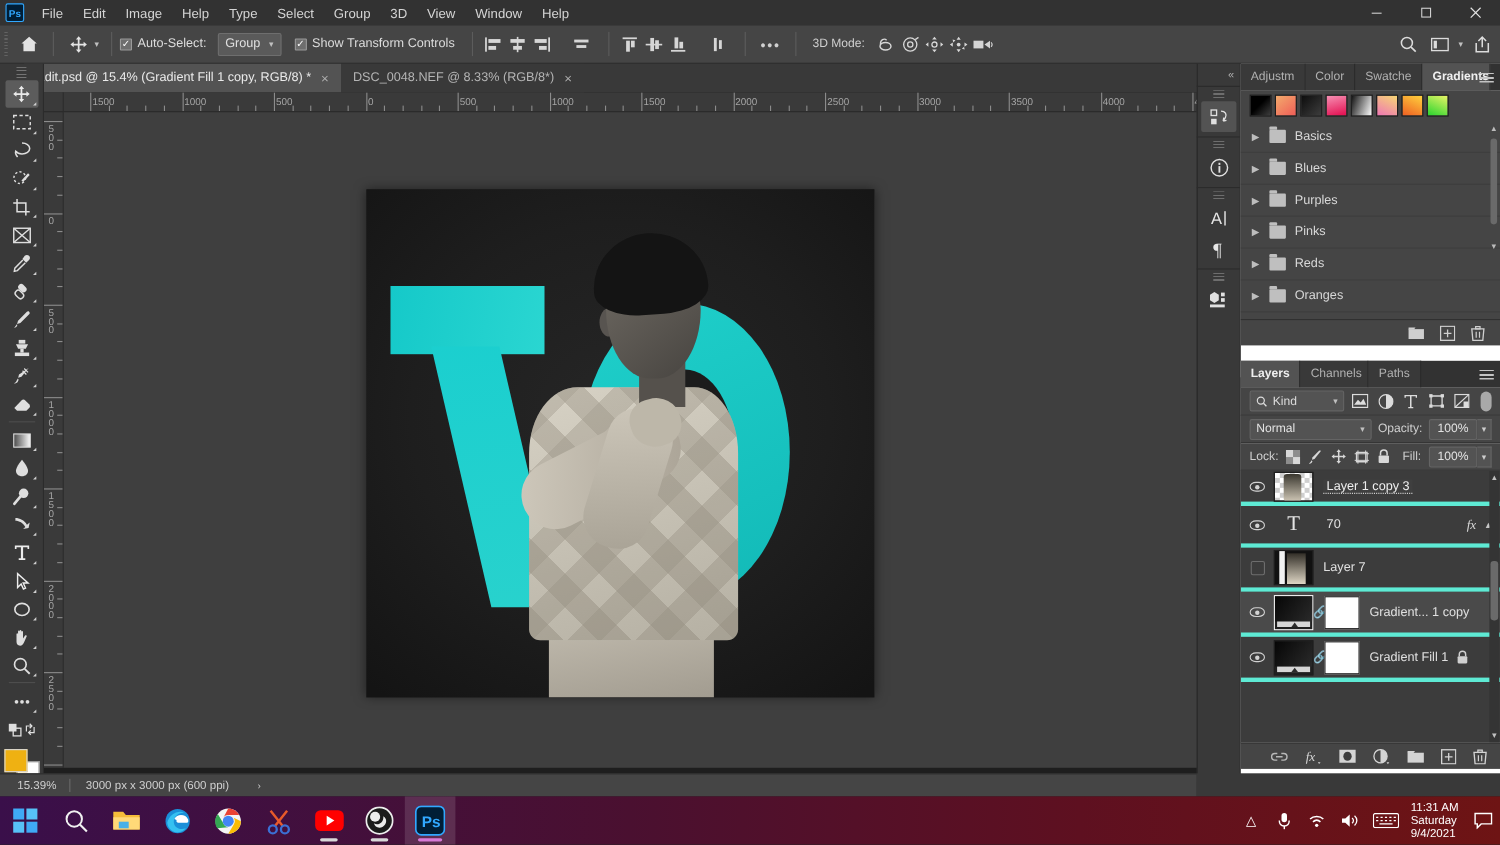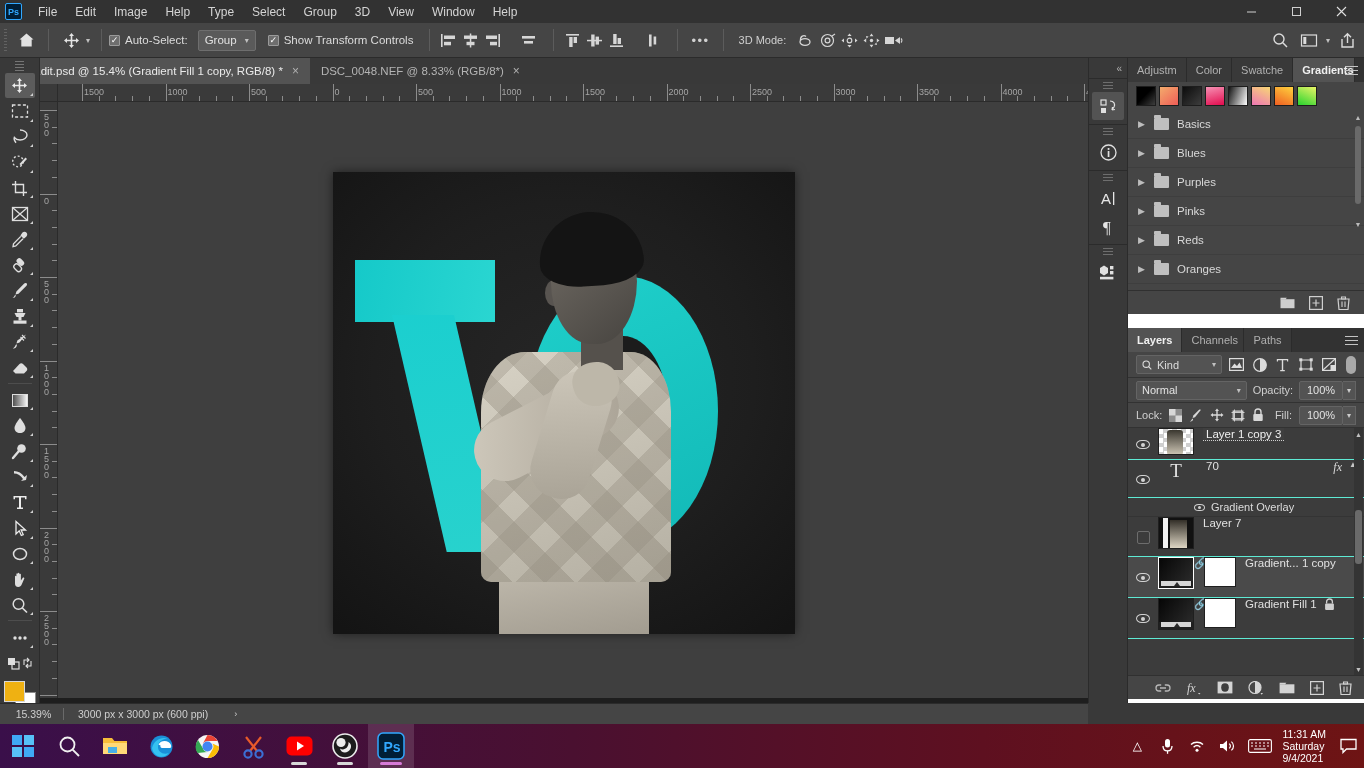--- a/index.html
+++ b/index.html
@@ -210,22 +210,22 @@
     display:flex;align-items:center;justify-content:space-between;padding:0 5px;font-size:11px;color:#e2e2e2;}
   .numfield { height:19px;width:44px;background:#535353;border:1px solid #646464;border-radius:2px;
     display:flex;align-items:center;justify-content:center;font-size:11px;color:#e2e2e2;}
   .mini-chev { width:13px;height:19px;background:#535353;border:1px solid #646464;border-left:none;
     display:flex;align-items:center;justify-content:center;font-size:8px;color:#ccc;}
   .lp-lock { height:25px; background:#454545; display:flex; align-items:center; gap:7px; padding:0 8px;
     border-bottom:1px solid #323232;}
   .lbl { font-size:11px; color:#cfcfcf; }
 
   .layers-list { position:relative; background:#3c3c3c; overflow:hidden; }
-  .lrow { position:relative; height:41px; display:flex; align-items:flex-start;
-    border-bottom:1px solid #5eead4; background:#3c3c3c; }
+  .lrow { position:relative; height:41px; display:flex; align-items:center;
+    border-bottom:4px solid #5eead4; background:#3c3c3c; }
   .lrow.sel { background:#4a4a4a; }
   .eye { width:30px; height:41px; display:flex; align-items:center; justify-content:center; }
   .eyeshape { width:14px;height:9px;border:1.4px solid #d2d2d2;border-radius:50%/60%;position:relative;}
   .eyeshape:after{content:"";position:absolute;left:4.3px;top:2px;width:4px;height:4px;border-radius:50%;background:#d2d2d2;}
   .thumb-box { width:36px;height:32px;border:1px solid #1f1f1f;background:#202020;position:relative;overflow:hidden;}
   .lname { font-size:11.5px; color:#e0e0e0; margin-left:9px; }
   .lname.editing { color:#efefef; border-bottom:1px dotted #cfcfcf; padding:0 3px; background:#3f3f3f;}
   .fxmark { position:absolute; right:22px; font-style:italic; font-size:12px; color:#d8d8d8; font-family:"Liberation Serif", serif;}
   .expander { position:absolute; right:7px; font-size:8px; color:#c6c6c6; }
   .sub-row { height:19px; display:flex; align-items:center; gap:6px; background:#3c3c3c;
@@ -1048,24 +1048,20 @@
       <div class="lrow" style="height:38px">
         <span class="eye" style="height:38px">
             <span class="eyeshape"></span>
           </span>
         <span style="width:36px;text-align:center;font-family:'Liberation Serif',serif;font-size:19px;color:#e4e4e4">T</span>
         <span class="lname" style="margin-left:12px">70</span>
         <span class="fxmark">fx</span>
         <span class="expander">▲</span>
       </div>
 
-      <div class="sub-row" style="padding-left:66px">
-        <span class="eye-sm"></span>
-        <span>Gradient Overlay</span>
-      </div>
 
       <div class="lrow" style="height:40px">
         <span class="eye" style="height:40px">
           <span style="width:13px;height:13px;border:1px solid #6d6d6d;border-radius:2px;display:block"></span>
         </span>
         <span class="thumb-box">
           <span style="position:absolute;inset:0;background:#111"></span>
           <span style="position:absolute;left:4px;top:0;width:5px;height:32px;background:#f2f2f2"></span>
           <span style="position:absolute;left:11px;top:2px;width:17px;height:28px;background:linear-gradient(180deg,#332f28,#ded6c4)"></span>
         </span>

